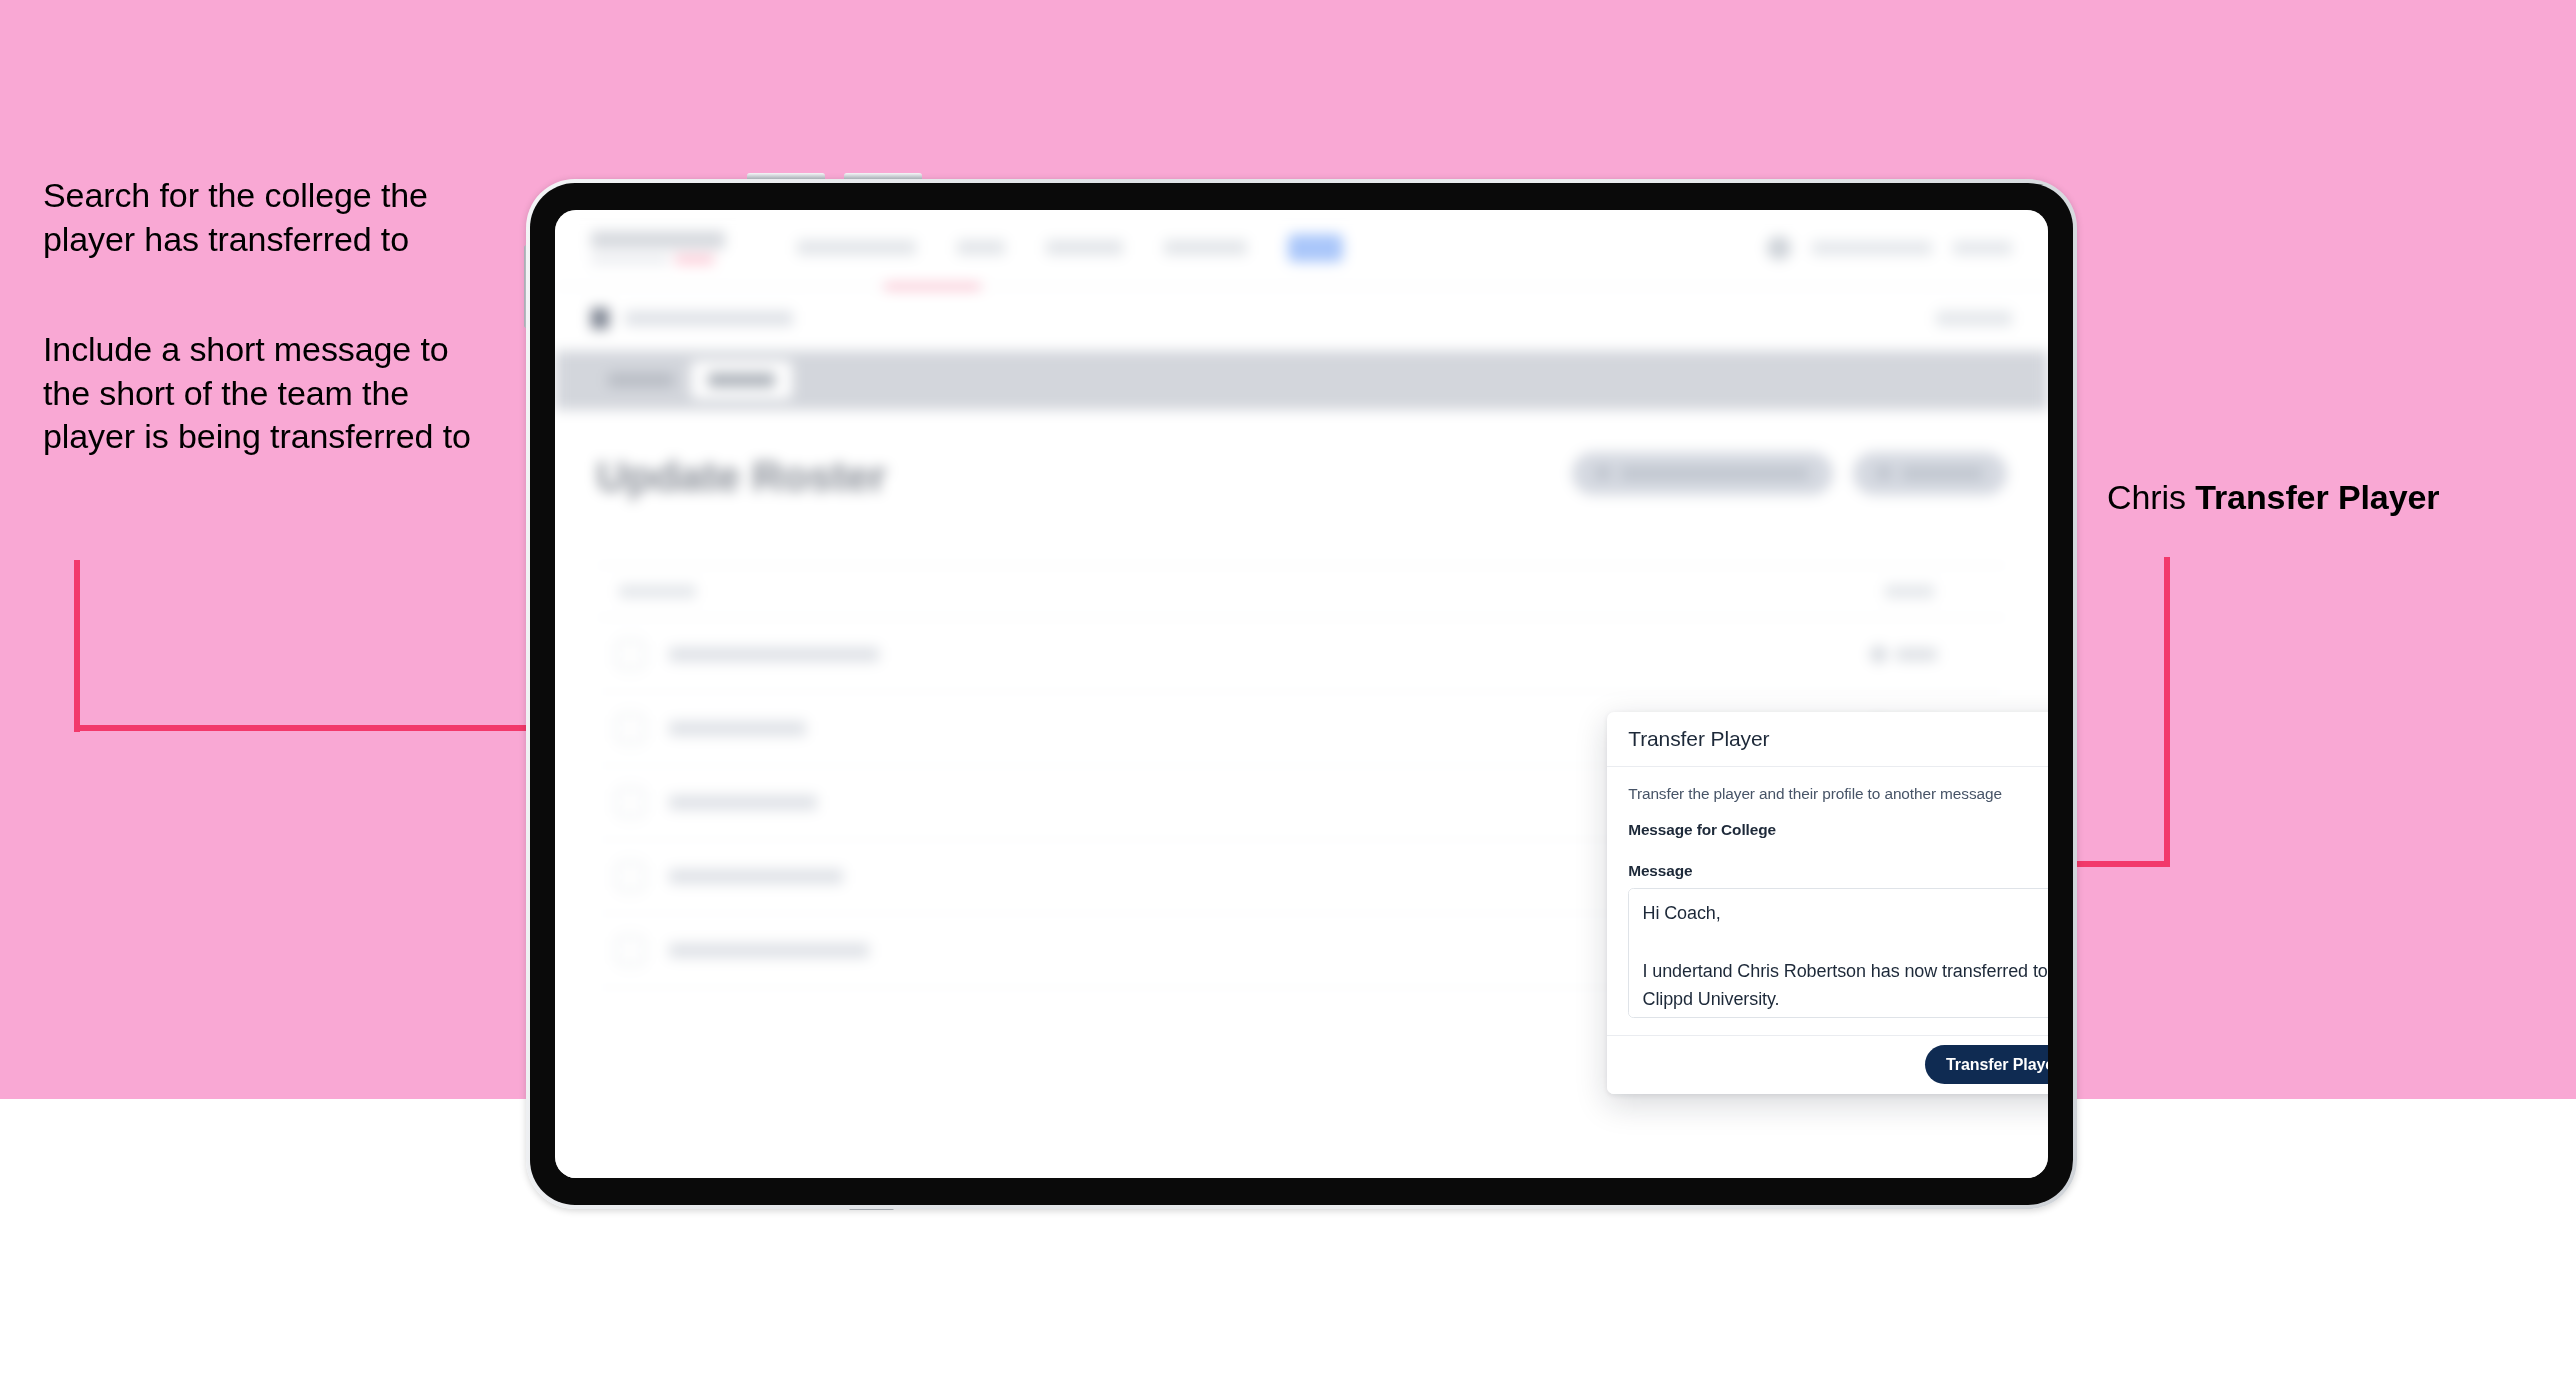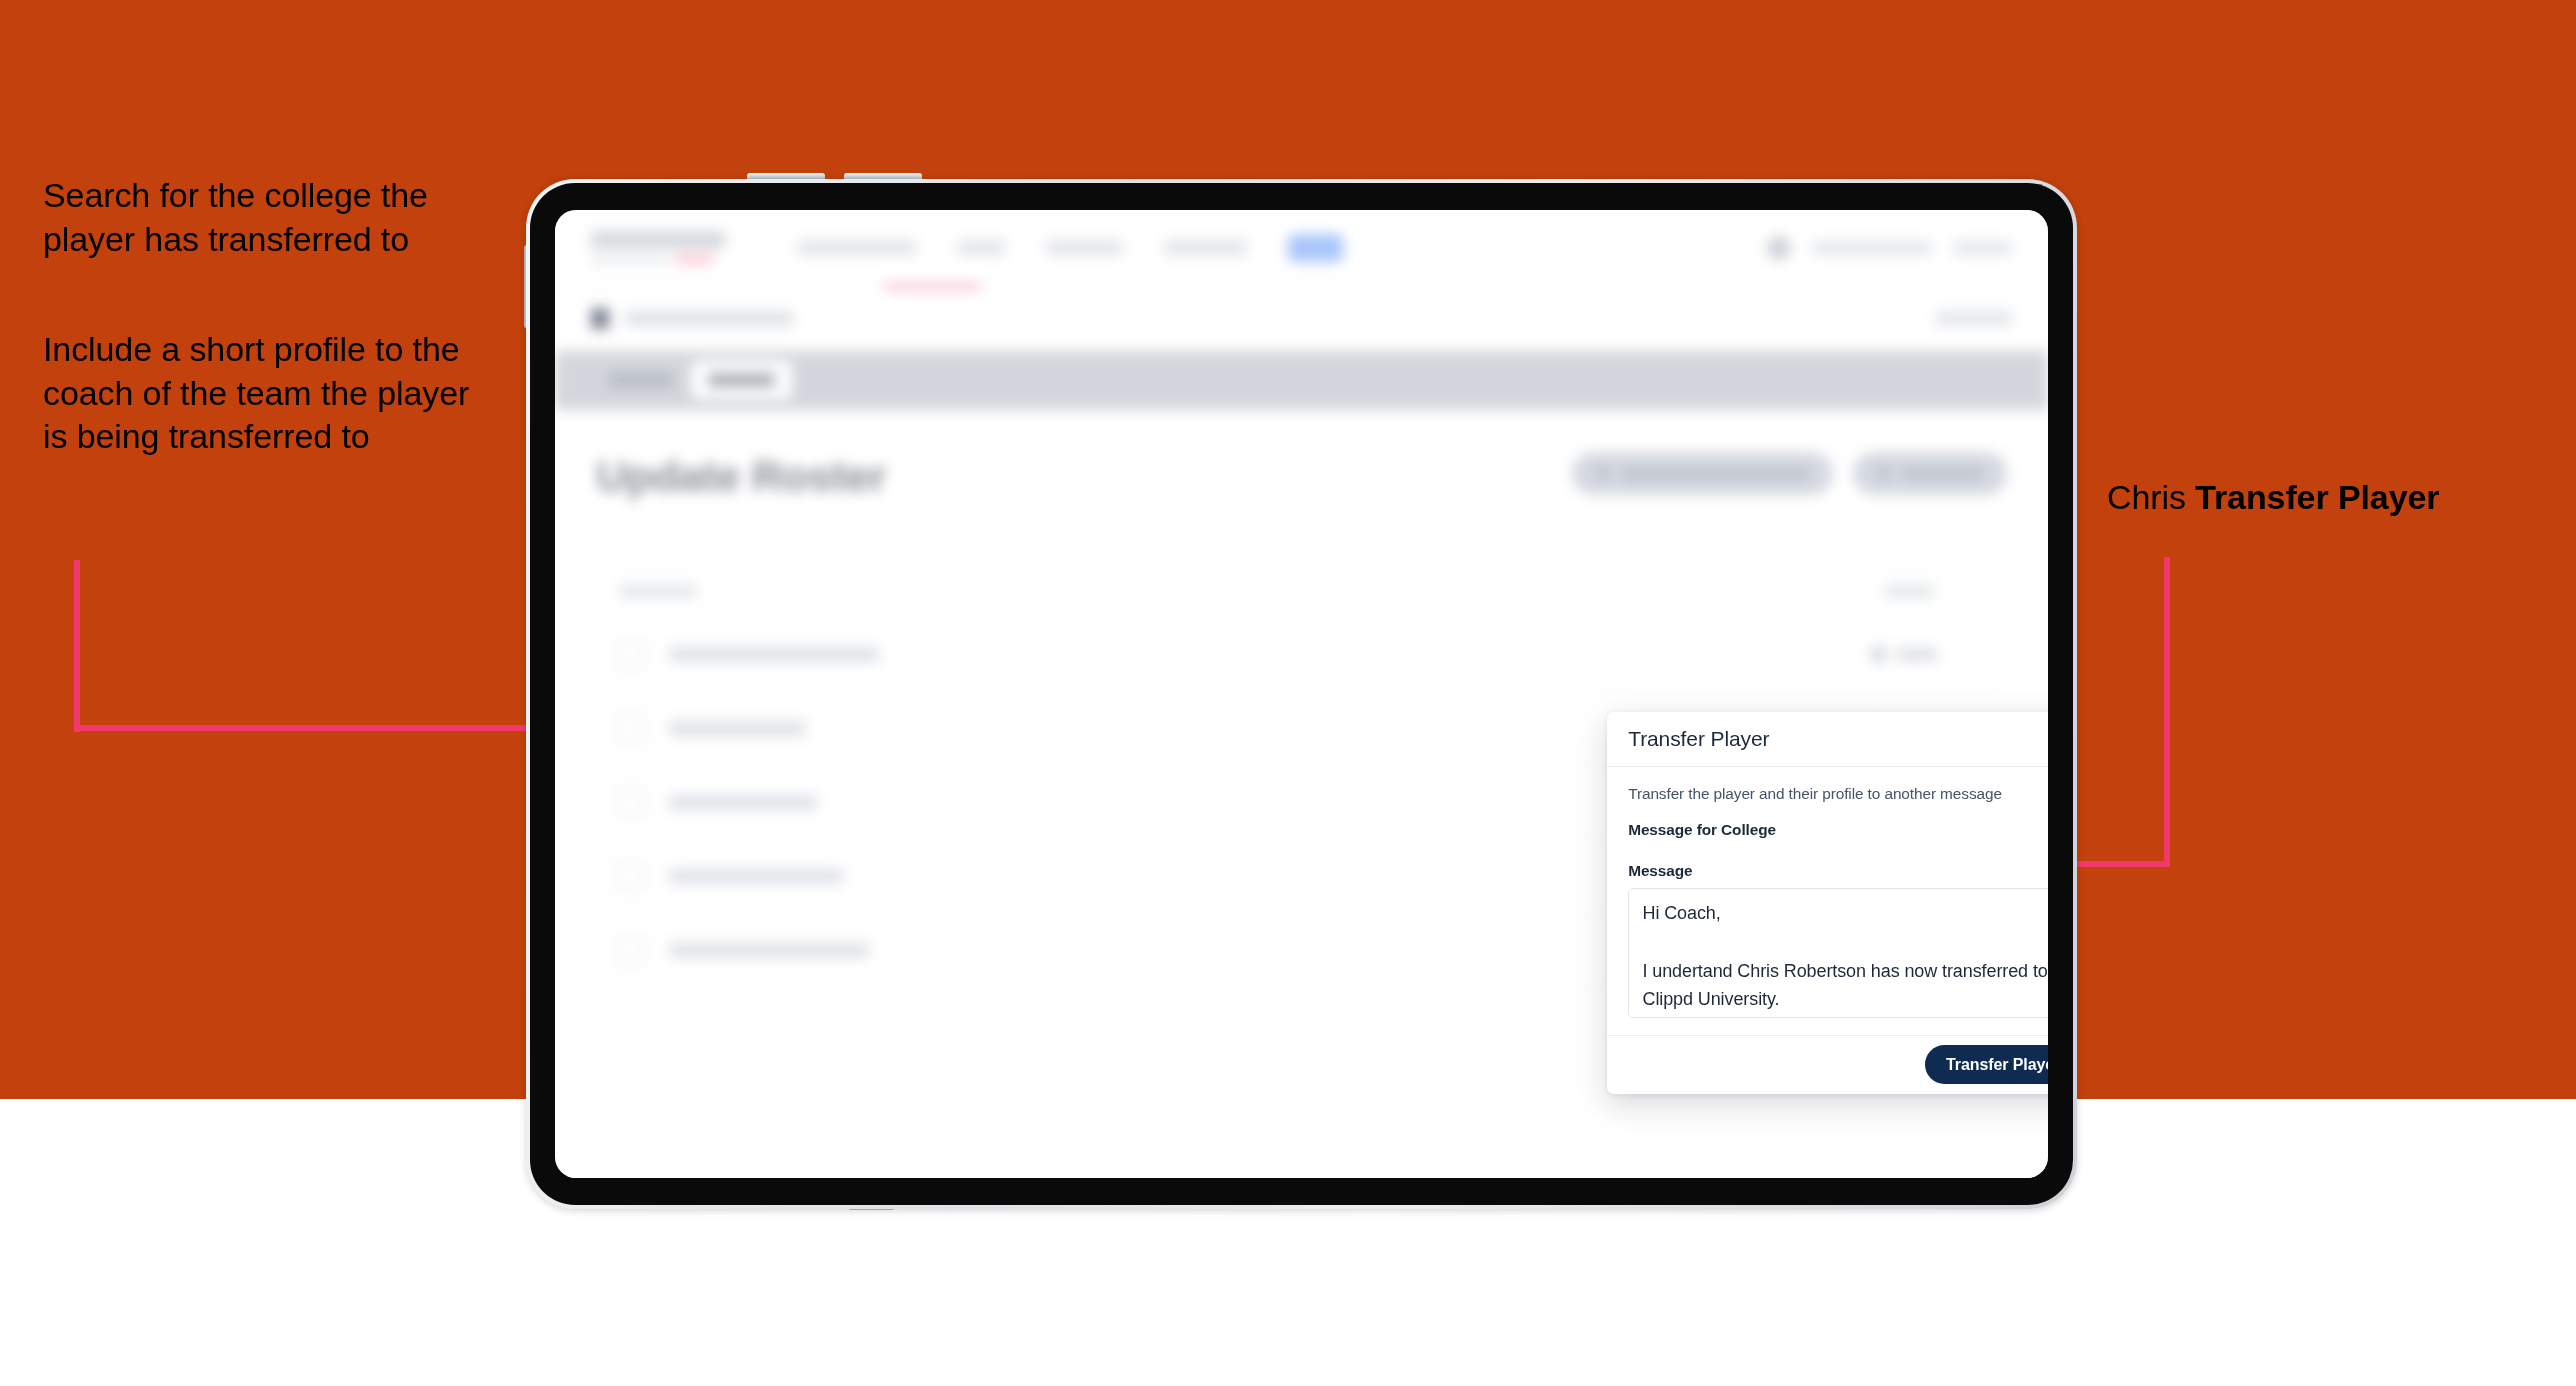--- a/index.html
+++ b/index.html
@@ -10,21 +10,21 @@
     height: 1386px;
     background: #ffffff;
     font-family: "Liberation Sans", sans-serif;
     overflow: hidden;
   }
 
   #stage {
     position: relative;
     width: 2576px;
     height: 1099px;
-    background: #c2410c;
+    background: #f9a8d4;
     padding-left: 32px;
   }
 
   
   .callout {
     position: absolute;
     font-family: "Liberation Sans", sans-serif;
     color: #000000;
     font-size: 34px;
     line-height: 1.28;
@@ -267,21 +267,21 @@
     letter-spacing: -0.1px;
   }
 </style>
 </head>
 <body>
 
 <div id="stage">
 
   <div class="callout callout-left-1">Search for the college the player has transferred to</div>
 
-  <div class="callout callout-left-2">Include a short profile to the coach of the team the player is being transferred to</div>
+  <div class="callout callout-left-2">Include a short message to the short of the team the player is being transferred to</div>
 
   <div class="callout callout-right">
     <span>Chris </span><b>Transfer Player</b>
   </div>
 
   <div class="arrowline al-v"></div>
   <div class="arrowline al-h"></div>
   <div class="al-head"></div>
 
   <div class="arrowline ar-v"></div>

